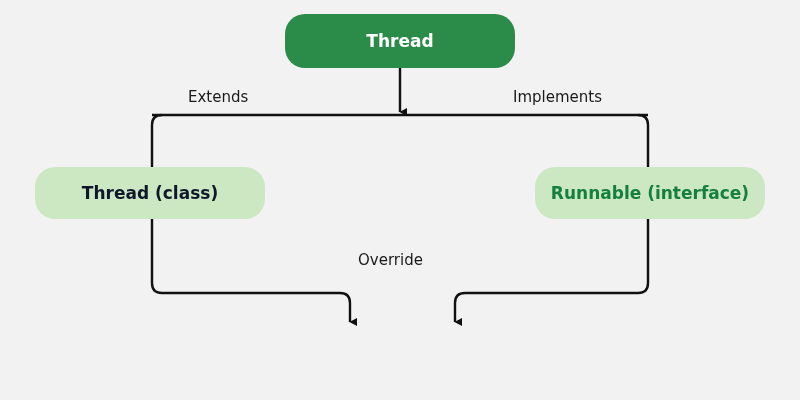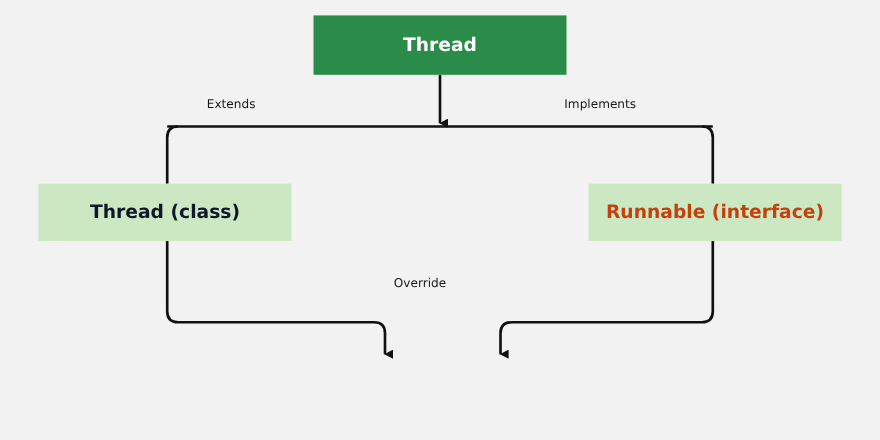--- a/index.html
+++ b/index.html
@@ -28,20 +28,21 @@
     pointer-events: none;
   }
   .node {
     position: absolute;
     display: flex;
     align-items: center;
     justify-content: center;
     box-sizing: border-box;
     text-align: center;
     line-height: 1.2;
+    border-radius: 20px;
   }
   .node-root {
     left: 285px;
     top: 14px;
     width: 230px;
     height: 54px;
     background: #2b8b49;
     color: #ffffff;
     font-size: 17px;
     font-weight: 600;
@@ -55,37 +56,37 @@
     color: #0f172a;
     font-size: 17px;
     font-weight: 600;
   }
   .node-interface {
     left: 535px;
     top: 167px;
     width: 230px;
     height: 52px;
     background: #cbe8c3;
-    color: #c2410c;
+    color: #15803d;
     font-size: 17px;
     font-weight: 600;
   }
   .node-method {
     left: 285px;
     top: 328px;
     width: 230px;
     height: 50px;
     background: #fde9c4;
     color: #1a1a1a;
     font-size: 17px;
     font-weight: 600;
   }
   .edge-label {
     position: absolute;
-    font-size: 11px;
+    font-size: 15px;
     color: #1a1a1a;
     font-weight: 400;
     white-space: nowrap;
   }
   .label-extends {
     left: 188px;
     top: 88px;
   }
   .label-implements {
     left: 513px;

